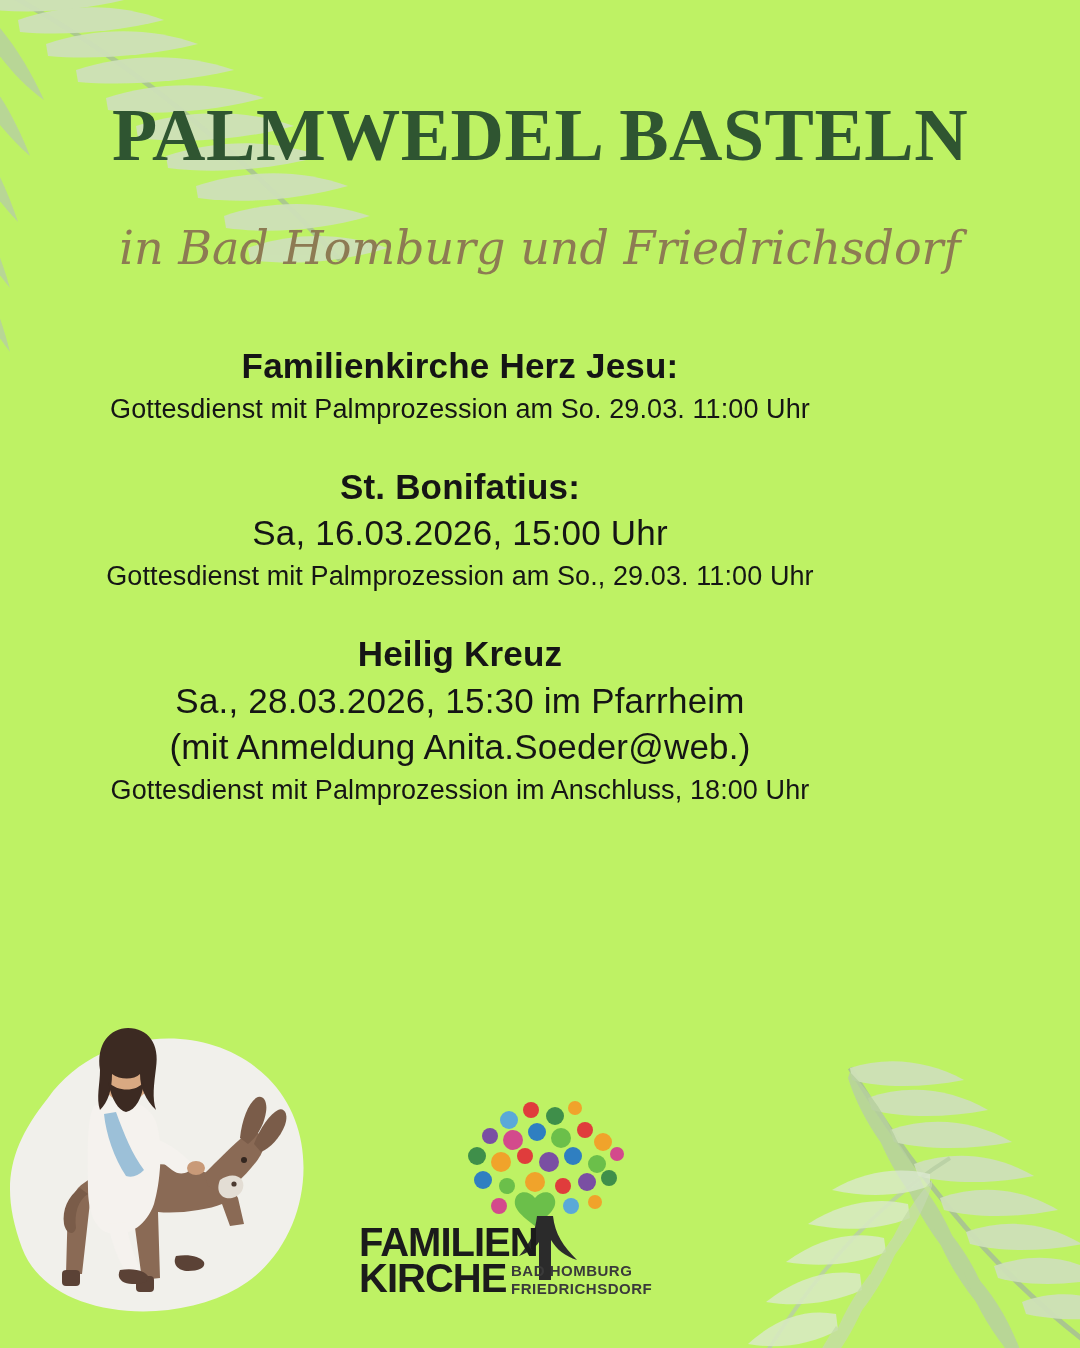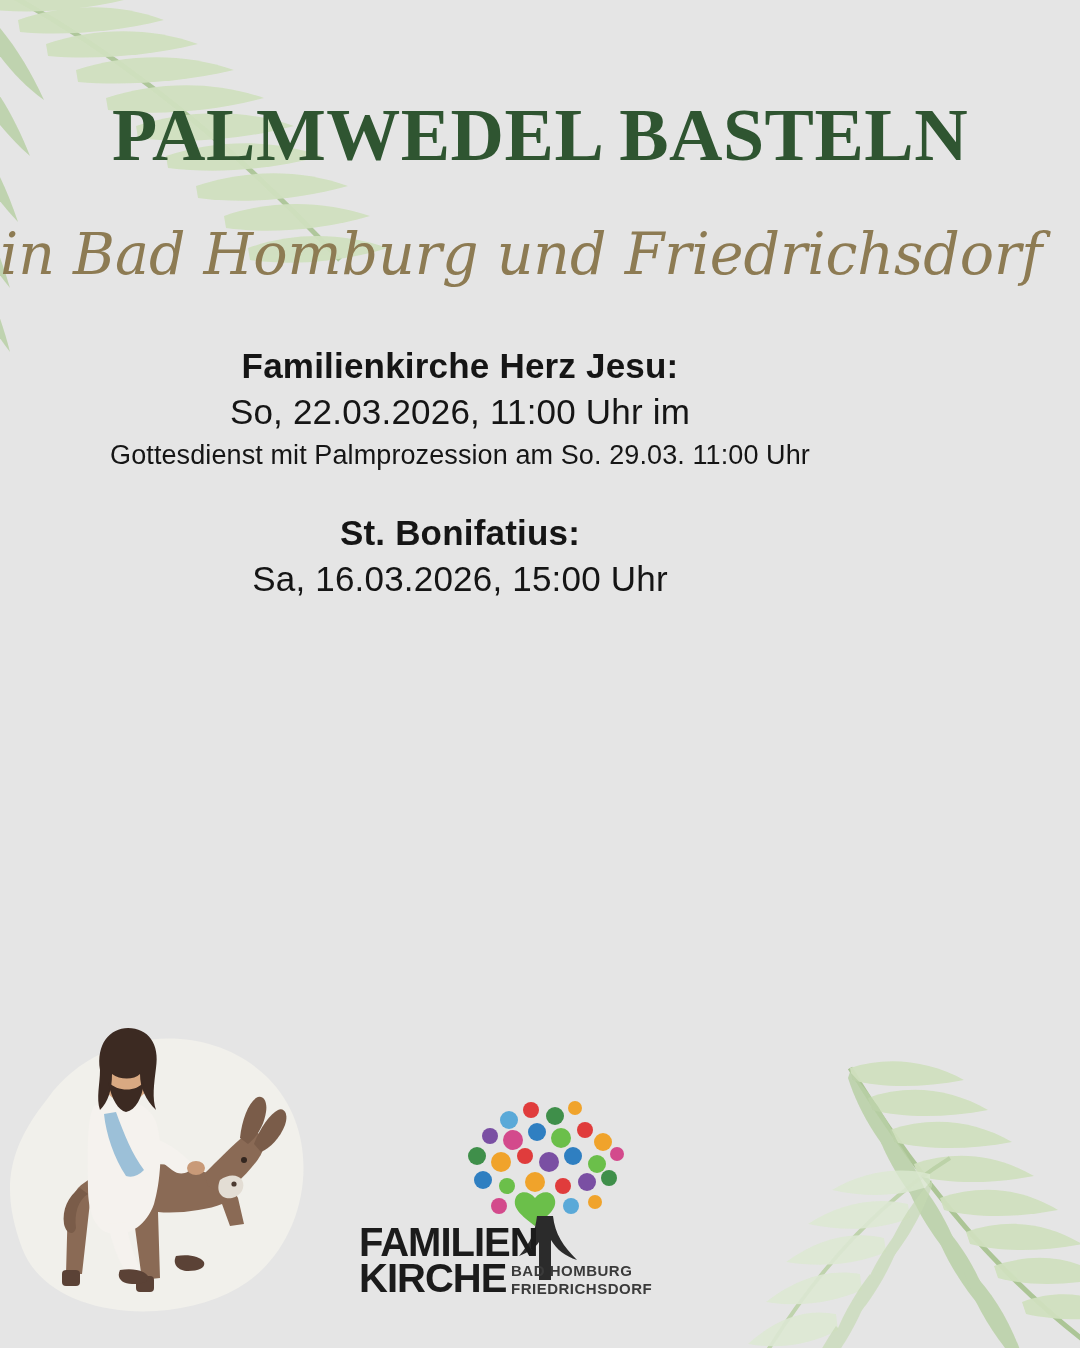--- a/index.html
+++ b/index.html
@@ -10,21 +10,21 @@
     width: 1080px;
     height: 1348px;
     background: #ffffff;
     font-family: "Liberation Sans", sans-serif;
     overflow: hidden;
   }
   .poster {
     position: relative;
     width: 1080px;
     height: 1348px;
-    background: #e5e5e5;
+    background: #bef264;
     overflow: hidden;
   }
 
   
   .palm {
     position: absolute;
     pointer-events: none;
   }
   .palm svg { display: block; }
 
@@ -44,23 +44,24 @@
     font-size: 74px;
     letter-spacing: 0.5px;
     color: #2f5531;
     line-height: 1;
   }
   .subhead {
     position: absolute;
     top: 222px;
     left: 0;
     width: 1080px;
+    text-align: center;
     font-family: "DejaVu Serif", serif;
     font-style: italic;
-    font-size: 57px;
+    font-size: 46px;
     color: #8d7b53;
     line-height: 1.15;
   }
 
   
   .content {
     position: absolute;
     top: 342px;
     left: 0;
     width: 920px;
@@ -144,29 +145,35 @@
     </svg>
   </div>
 
   <div class="headline">PALMWEDEL BASTELN</div>
   <div class="subhead">in Bad Homburg und Friedrichsdorf</div>
 
   <div class="content">
 
     <div class="block">
       <div class="block-title">Familienkirche Herz  Jesu:</div>
-      <div class="block-line">So, 22.03.2026,  11:00 Uhr im</div>
       <div class="block-note">Gottesdienst mit Palmprozession am So. 29.03. 11:00 Uhr</div>
     </div>
 
     <div class="block">
       <div class="block-title">St. Bonifatius:</div>
       <div class="block-line">Sa, 16.03.2026, 15:00 Uhr</div>
+      <div class="block-note">Gottesdienst mit Palmprozession am So., 29.03. 11:00 Uhr</div>
     </div>
 
+    <div class="block">
+      <div class="block-title">Heilig Kreuz</div>
+      <div class="block-line">Sa., 28.03.2026, 15:30 im Pfarrheim</div>
+      <div class="block-line">(mit Anmeldung Anita.Soeder@web.)</div>
+      <div class="block-note">Gottesdienst mit Palmprozession im Anschluss, 18:00 Uhr</div>
+    </div>
 
   </div>
 
   <div class="illustration">
     <svg width="330" height="340" viewBox="0 0 330 340" aria-hidden="true">
 
       <path d="M40 110 C90 40 200 30 260 90 C320 150 300 260 230 300 C160 340 40 330 14 260 C-8 200 0 160 40 110 Z" fill="#f1f0eb"></path>
 
       <path d="M70 200 C95 176 150 170 190 182 C212 188 224 198 230 210 L236 236 L222 238 L214 216 C200 222 170 226 150 224 L152 290 L134 292 L126 232 C110 230 92 224 82 214 L74 286 L58 286 L60 214 Z" fill="#8a6a55"></path>
 

